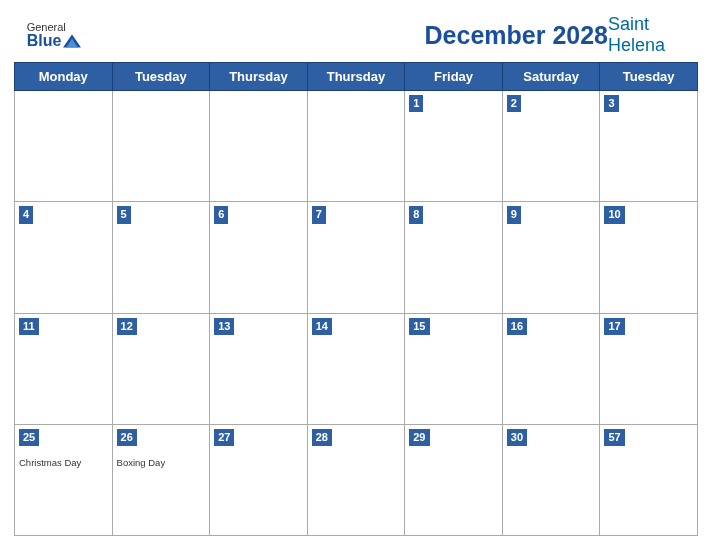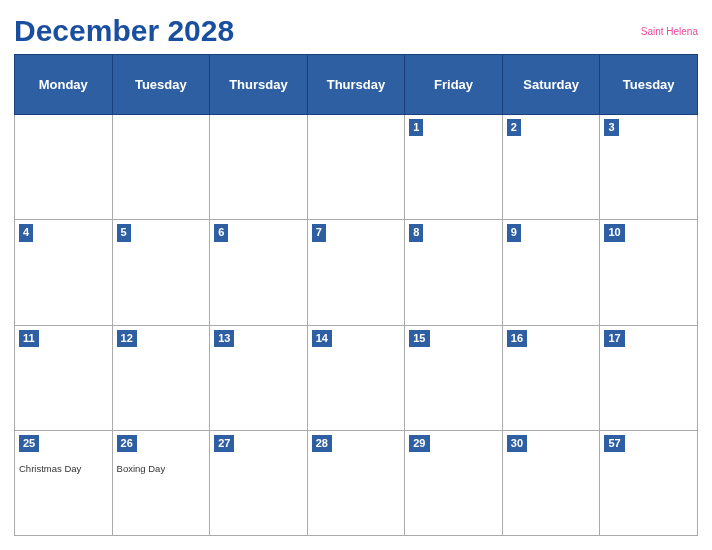--- a/index.html
+++ b/index.html
@@ -46,47 +46,47 @@
       height: 14px;
       margin-left: 2px;
     }
 
     .logo-row {
       display: flex;
       align-items: center;
     }
 
     .title {
-      font-size: 30px;
+      font-size: 25px;
       font-weight: bold;
       color: #1a4fa0;
-      text-align: left;
+      text-align: right;
       flex: 1;
     }
 
     .region {
-      font-size: 10px;
-      color: #ec4899;
+      font-size: 18px;
+      color: #0369a1;
       width: 90px;
-      text-align: right;
+      text-align: left;
     }
 
     table {
       width: 100%;
       border-collapse: collapse;
       table-layout: fixed;
       flex: 1;
     }
 
     thead tr th {
       background-color: #2e5fa3;
       color: white;
       font-size: 13px;
       font-weight: bold;
-      padding: 22px 4px;
+      padding: 6px 4px;
       border: 1px solid #1a3f7a;
       text-align: center;
     }
 
     tbody tr {
       height: 78px;
     }
 
     tbody tr td {
       border: 1px solid #aaa;
@@ -114,20 +114,34 @@
     }
 
     .empty-day {
       background: #fff;
     }
   </style>
 </head>
 <body>
 
 <div class="header">
+  <div class="logo">
+    <div class="logo-row">
+      <div>
+        <div class="logo-text-general">General</div>
+        <div class="logo-row">
+          <span class="logo-text-blue">Blue</span>
+          <svg class="logo-icon" viewBox="0 0 22 16" xmlns="http://www.w3.org/2000/svg">
+            <polygon points="0,16 11,0 22,16" fill="#1a4fa0"></polygon>
+            <polygon points="4,16 11,5 18,16" fill="#4a90d9"></polygon>
+          </svg>
+        </div>
+      </div>
+    </div>
+  </div>
   <div class="title">December 2028</div>
   <div class="region">Saint Helena</div>
 </div>
 
 <table>
   <thead>
     <tr>
       <th>Monday</th>
       <th>Tuesday</th>
       <th>Thursday</th>

